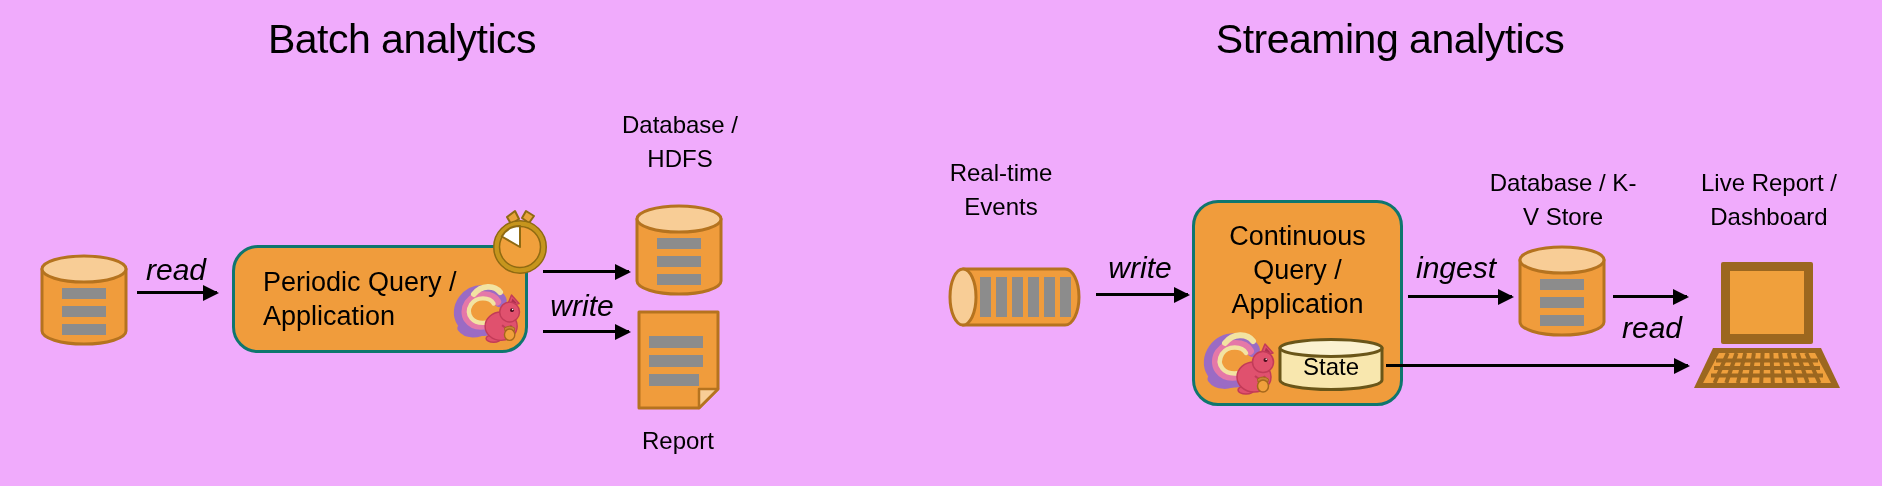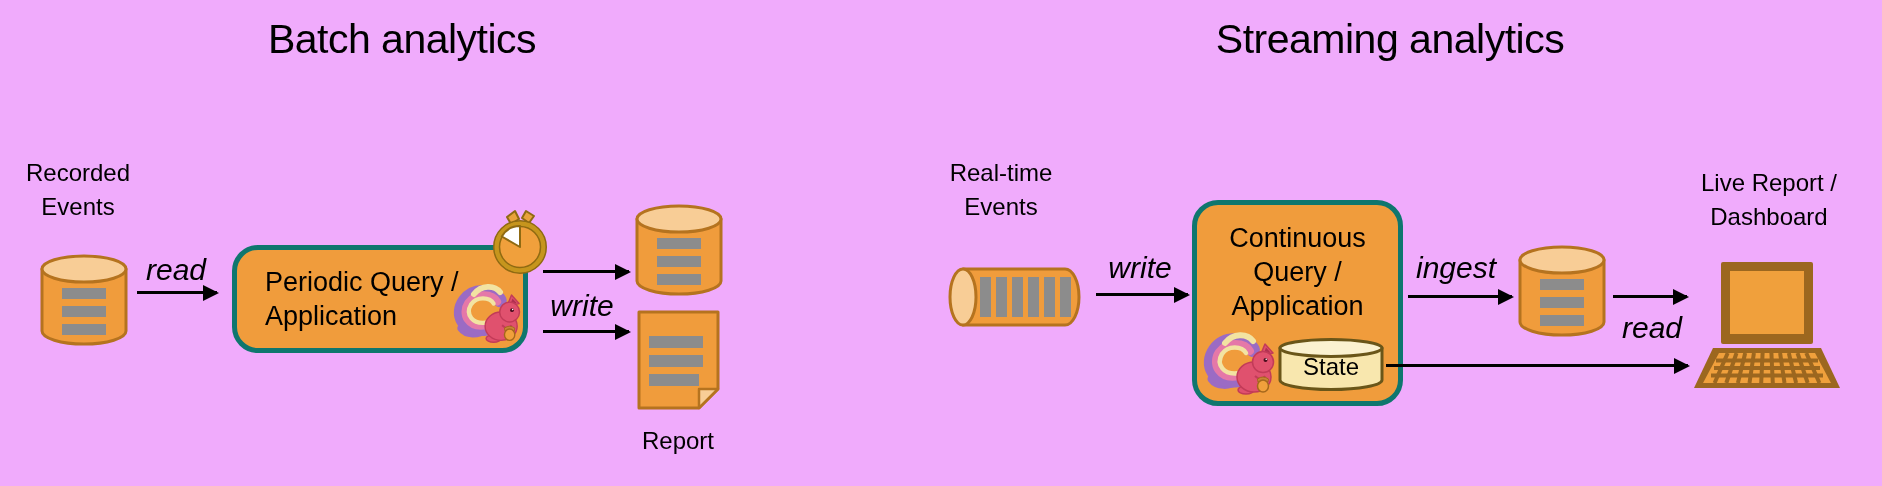--- a/index.html
+++ b/index.html
@@ -8,21 +8,21 @@
     font-family:"Liberation Sans", sans-serif;color:#000;overflow:hidden;
   }
   .abs{position:absolute;}
   .title{
     font-size:41px;line-height:1.15;text-align:center;color:#000;
     letter-spacing:-0.5px;white-space:nowrap;
   }
   .node-label{font-size:24px;line-height:1.4;text-align:center;color:#000;}
   .edge-label{font-size:30px;font-style:italic;line-height:1.2;text-align:center;color:#000;}
   .proc-box{
-    box-sizing:border-box;background:#F09C3C;border:5px solid #0f766e;border-radius:26px;
+    box-sizing:border-box;background:#F09C3C;border:3px solid #0f766e;border-radius:26px;
     display:flex;flex-direction:column;
   }
   .proc-box .box-label{font-size:27px;line-height:34px;color:#000;}
   #batch-box{justify-content:center;padding-left:28px;}
   #stream-box{align-items:center;padding-top:16px;text-align:center;}
   .arrow{position:absolute;height:0;border-top:3px solid #000;}
   .arrow::after{
     content:'';position:absolute;right:-2px;top:-9px;width:0;height:0;
     border-left:16px solid #000;border-top:8px solid transparent;border-bottom:8px solid transparent;
   }
@@ -32,21 +32,20 @@
   }
   svg{display:block;}
 </style>
 </head>
 <body>
 
 <div class="canvas">
 
   <div class="abs title" style="left:242px;top:16px;width:320px;">Batch analytics</div>
 
-  <div class="abs node-label" style="left:18px;top:156px;width:120px;">Recorded Events</div>
 
   <div class="abs" style="left:37px;top:252px;">
     <svg width="94" height="96" viewBox="0 0 94 96">
       <path d="M5 17 V79 A42 13 0 0 0 89 79 V17 Z" fill="#F09C3C" stroke="#B5731F" stroke-width="3" stroke-linejoin="round"></path>
       <rect x="25" y="36" width="44" height="11" fill="#8C8C8C"></rect>
       <rect x="25" y="54" width="44" height="11" fill="#8C8C8C"></rect>
       <rect x="25" y="72" width="44" height="11" fill="#8C8C8C"></rect>
       <ellipse cx="47" cy="17" rx="42" ry="13" fill="#F8CD96" stroke="#B5731F" stroke-width="3"></ellipse>
     </svg>
   </div>
@@ -86,20 +85,21 @@
       <circle cx="30" cy="38" r="23" fill="none" stroke="#C6951D" stroke-width="5"></circle>
       <circle cx="30" cy="38" r="20.5" fill="none" stroke="#8F6A12" stroke-width="1.5"></circle>
       <path d="M30 38 L30 17 A21 21 0 0 0 11.8 27.5 Z" fill="#FFFFFF" stroke="#8F6A12" stroke-width="2" stroke-linejoin="round"></path>
     </svg>
   </div>
 
   <div class="arrow" style="left:543px;top:270px;width:86px;"></div>
   <div class="abs edge-label" style="left:543px;top:288px;width:78px;">write</div>
   <div class="arrow" style="left:543px;top:330px;width:86px;"></div>
 
+  <div class="abs node-label" style="left:600px;top:108px;width:160px;">Database / HDFS</div>
 
   <div class="abs" style="left:632px;top:202px;">
     <svg width="94" height="96" viewBox="0 0 94 96">
       <path d="M5 17 V79 A42 13 0 0 0 89 79 V17 Z" fill="#F09C3C" stroke="#B5731F" stroke-width="3" stroke-linejoin="round"></path>
       <rect x="25" y="36" width="44" height="11" fill="#8C8C8C"></rect>
       <rect x="25" y="54" width="44" height="11" fill="#8C8C8C"></rect>
       <rect x="25" y="72" width="44" height="11" fill="#8C8C8C"></rect>
       <ellipse cx="47" cy="17" rx="42" ry="13" fill="#F8CD96" stroke="#B5731F" stroke-width="3"></ellipse>
     </svg>
   </div>
@@ -164,20 +164,21 @@
     <svg width="110" height="55" viewBox="0 0 110 55">
       <path d="M4 11 V43 A51 9.5 0 0 0 106 43 V11 Z" fill="#F8E7AE" stroke="#6A5619" stroke-width="3" stroke-linejoin="round"></path>
       <ellipse cx="55" cy="11" rx="51" ry="8.5" fill="#FBF2D0" stroke="#6A5619" stroke-width="3"></ellipse>
     </svg>
   </div>
   <div class="state-label-wrap" style="left:1276px;top:346px;width:110px;height:42px;">State</div>
 
   <div class="abs edge-label" style="left:1405px;top:250px;width:102px;">ingest</div>
   <div class="arrow" style="left:1408px;top:295px;width:104px;"></div>
 
+  <div class="abs node-label" style="left:1483px;top:166px;width:160px;">Database / K-V Store</div>
 
   <div class="abs" style="left:1515px;top:243px;">
     <svg width="94" height="96" viewBox="0 0 94 96">
       <path d="M5 17 V79 A42 13 0 0 0 89 79 V17 Z" fill="#F09C3C" stroke="#B5731F" stroke-width="3" stroke-linejoin="round"></path>
       <rect x="25" y="36" width="44" height="11" fill="#8C8C8C"></rect>
       <rect x="25" y="54" width="44" height="11" fill="#8C8C8C"></rect>
       <rect x="25" y="72" width="44" height="11" fill="#8C8C8C"></rect>
       <ellipse cx="47" cy="17" rx="42" ry="13" fill="#F8CD96" stroke="#B5731F" stroke-width="3"></ellipse>
     </svg>
   </div>

